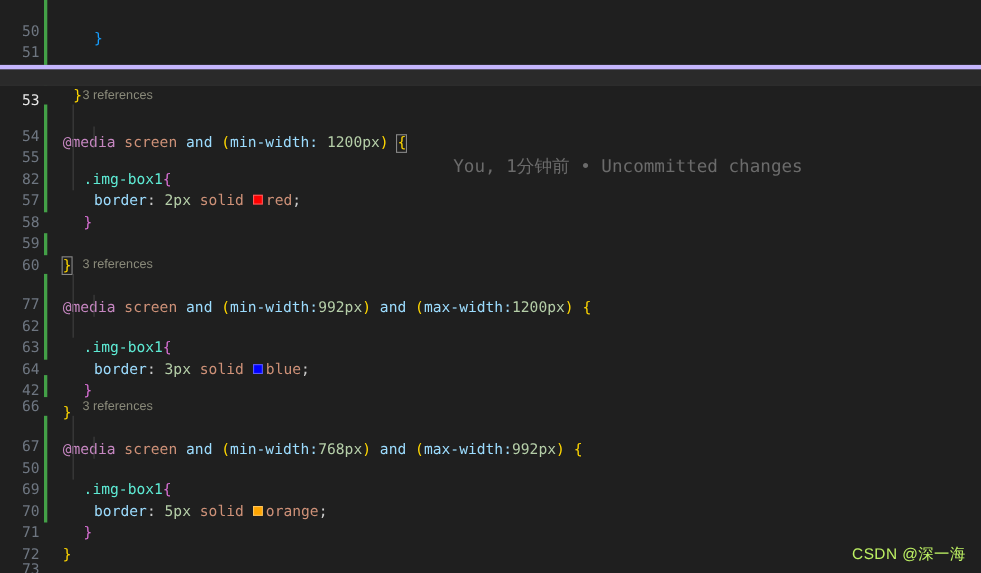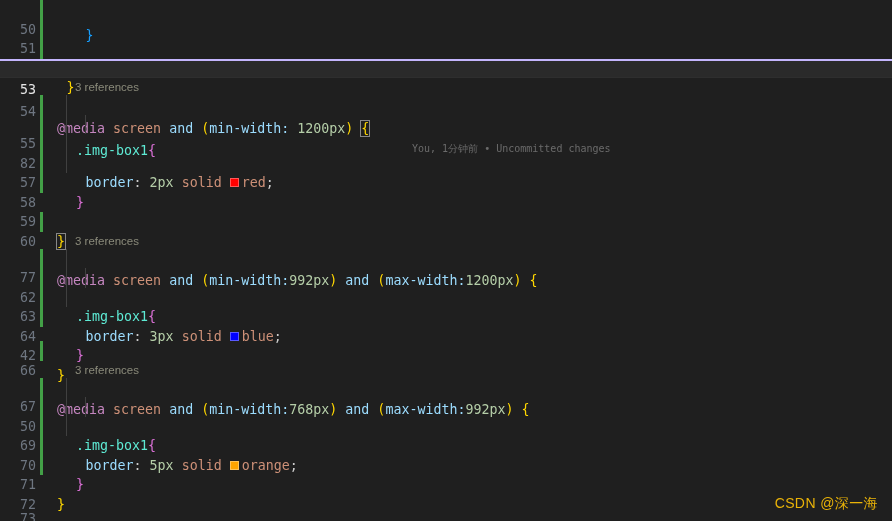--- a/index.html
+++ b/index.html
@@ -23,21 +23,21 @@
   
   .row {
     position: absolute;
     left: 0;
     right: 0;
     height: 19.5px;
     white-space: pre;
   }
   .row.active {
     background: #2a2a2a;
-    border-top: 2px solid #c4b5fd;
+    border-top: 4px solid #c4b5fd;
     border-bottom: 1px solid #2e2e2e;
     box-sizing: border-box;
   }
   .lnum {
     position: absolute;
     left: 0;
     width: 36px;
     text-align: right;
     color: #6e7681;
     font-size: 13.3px;
@@ -76,21 +76,21 @@
     font-size: 11.5px;
     color: #8a8a7a;
     white-space: pre;
     cursor: pointer;
   }
 
   
   .blame {
     position: absolute;
     line-height: 19.5px;
-    font-size: 10px;
+    font-size: 16px;
     color: #6b6b6b;
     white-space: pre;
     font-family: "DejaVu Sans Mono", "Liberation Mono", monospace;
   }
 
   
   .t-at      { color: #c586c0; }
   .t-kw      { color: #ce9178; }
   .t-and     { color: #9cdcfe; }
   .t-paren   { color: #ffd700; }
@@ -124,21 +124,21 @@
     outline-offset: 0px;
   }
 
   
   .watermark {
     position: absolute;
     right: 14px;
     bottom: 8px;
     font-family: "Liberation Sans", "DejaVu Sans", sans-serif;
     font-size: 14px;
-    color: #eab308;
+    color: #bef264;
     letter-spacing: 0.4px;
     white-space: pre;
   }
 
   
   .vscroll {
     position: absolute;
     top: 0; right: 0; width: 0px; height: 100%;
   }
 </style>
@@ -174,21 +174,21 @@
     <div class="blame" style="left:412px;">You, 1分钟前 • Uncommitted changes</div>
   </div>
 
   <div class="codelens" style="top:79px;left:75px;">3 references</div>
 
   <div class="gitbar" style="top:95px;height:97.5px;"></div>
 
   <div class="guide" style="left:66px;top:95px;height:78px;"></div>
   <div class="guide" style="left:85px;top:114.5px;height:19.5px;"></div>
 
-  <div class="row" style="top:82px;padding-left:20px;">
+  <div class="row" style="top:95px;padding-left:20px;">
     <span class="lnum">54</span>
     <div class="code"><span style="padding-left:19px;" class="t-sel">.img-box1</span><span class="t-brace2">{</span></div>
   </div>
 
   <div class="row" style="top:114.5px;">
     <span class="lnum">55</span>
     <div class="code"><span style="padding-left:28.5px;" class="t-prop">border</span><span class="t-punc">:</span><span> </span><span class="t-num">2px</span><span> </span><span class="t-val">solid</span><span> </span><span class="swatch" style="background:#ff0000;"></span><span class="t-val">red</span><span class="t-punc">;</span></div>
   </div>
 
   <div class="row" style="top:134px;">

